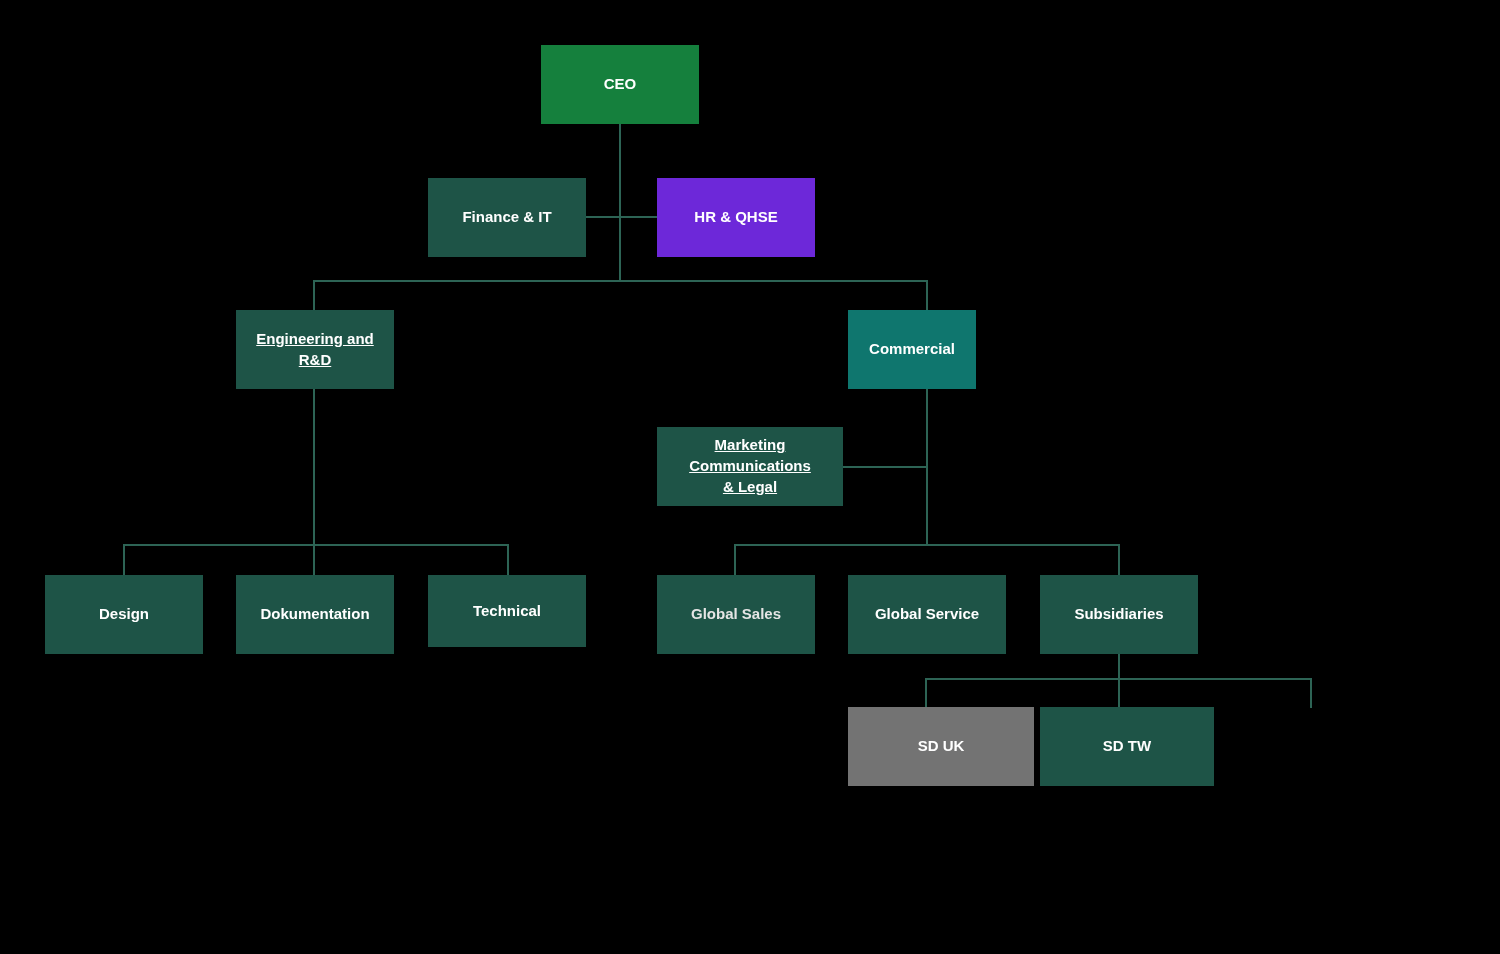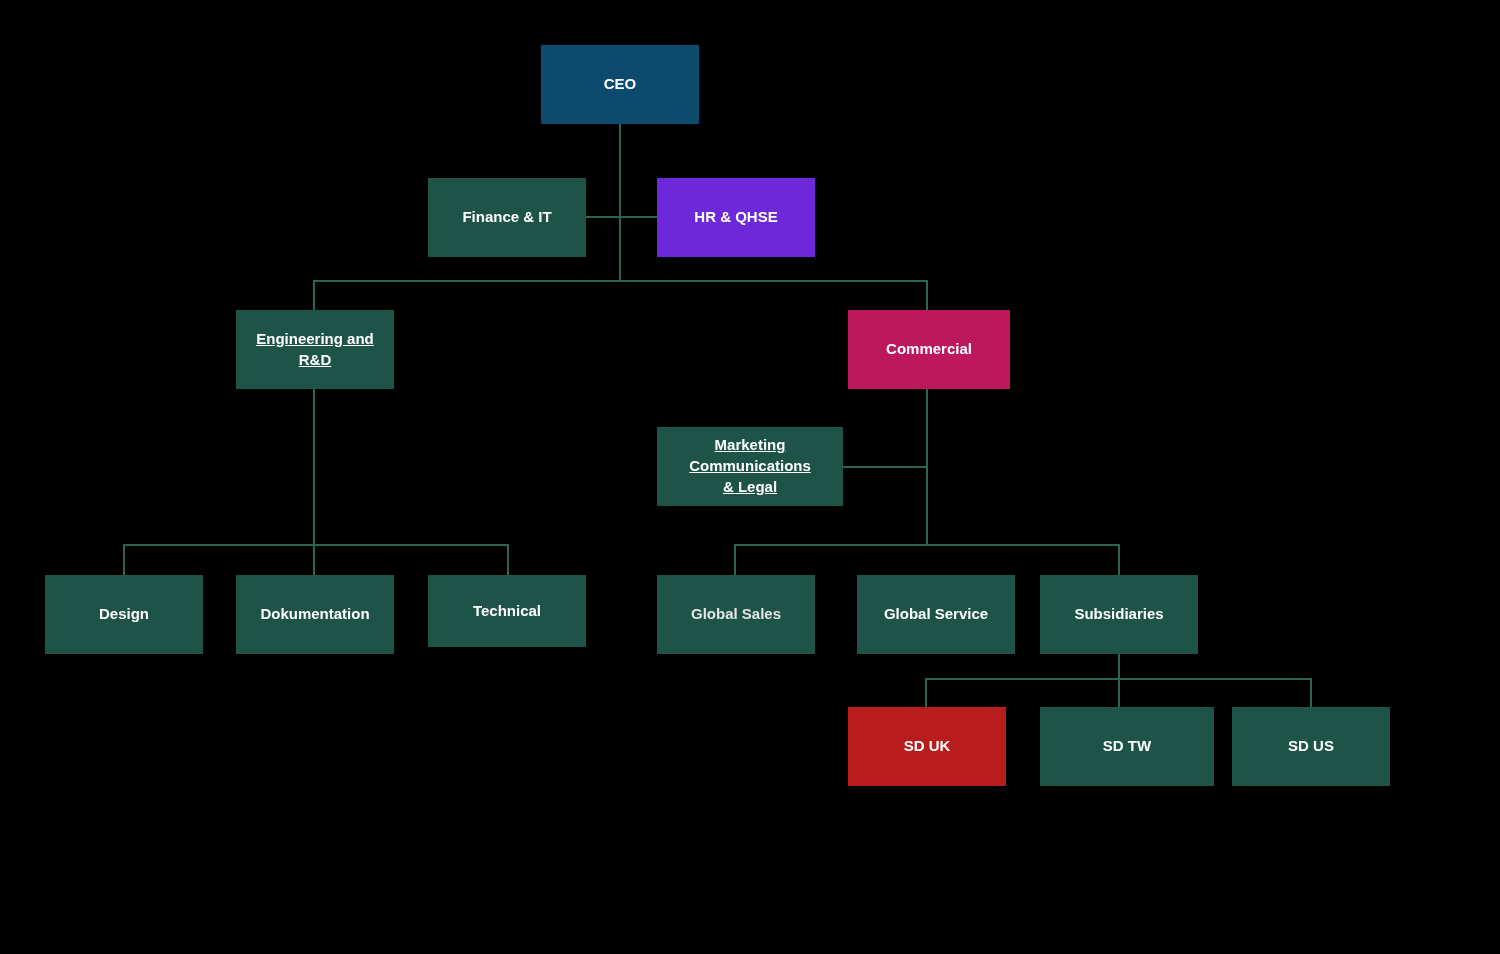--- a/index.html
+++ b/index.html
@@ -78,38 +78,38 @@
       <div style="position: absolute; left: 734px; top: 544px; width: 385px; height: 2px; background: rgb(45, 100, 85);"></div>
       <div style="position: absolute; left: 734px; top: 544px; width: 2px; height: 32px; background: rgb(45, 100, 85);"></div>
       <div style="position: absolute; left: 1118px; top: 544px; width: 2px; height: 32px; background: rgb(45, 100, 85);"></div>
       <div style="position: absolute; left: 1118px; top: 654px; width: 2px; height: 25px; background: rgb(45, 100, 85);"></div>
       <div style="position: absolute; left: 925px; top: 678px; width: 387px; height: 2px; background: rgb(45, 100, 85);"></div>
       <div style="position: absolute; left: 925px; top: 678px; width: 2px; height: 30px; background: rgb(45, 100, 85);"></div>
       <div style="position: absolute; left: 1118px; top: 678px; width: 2px; height: 30px; background: rgb(45, 100, 85);"></div>
       <div style="position: absolute; left: 1310px; top: 678px; width: 2px; height: 30px; background: rgb(45, 100, 85);"></div>
     </div>
 
-  <div class="node" style="left: 541px; top: 45px; width: 158px; height: 79px; background: #0c4a6e; color: rgb(255, 255, 255);">
+  <div class="node" style="left: 541px; top: 45px; width: 158px; height: 79px; background: #15803d; color: rgb(255, 255, 255);">
     <span class="node-label">CEO</span>
   </div>
 
   <div class="node" style="left: 428px; top: 178px; width: 158px; height: 79px; background: rgb(30, 84, 71); color: rgb(255, 255, 255);">
     <span class="node-label">Finance &amp; IT</span>
   </div>
 
   <div class="node" style="left: 657px; top: 178px; width: 158px; height: 79px; background: #6d28d9; color: rgb(255, 255, 255);">
     <span class="node-label">HR &amp; QHSE</span>
   </div>
 
   <div class="node two-line" style="left: 236px; top: 310px; width: 158px; height: 79px; background: rgb(30, 84, 71); color: rgb(255, 255, 255);">
     <span class="node-label">Engineering and
 R&amp;D</span>
   </div>
 
-  <div class="node" style="left: 848px; top: 310px; width: 162px; height: 79px; background: #be185d; color: rgb(255, 255, 255);">
+  <div class="node" style="left: 848px; top: 310px; width: 128px; height: 79px; background: #0f766e; color: rgb(255, 255, 255);">
     <span class="node-label">Commercial</span>
   </div>
 
   <div class="node three-line" style="left: 657px; top: 427px; width: 186px; height: 79px; background: rgb(30, 84, 71); color: rgb(255, 255, 255);">
     <span class="node-label">Marketing
 Communications
 &amp; Legal</span>
   </div>
 
   <div class="node" style="left: 45px; top: 575px; width: 158px; height: 79px; background: rgb(30, 84, 71); color: rgb(255, 255, 255);">
@@ -121,33 +121,30 @@
   </div>
 
   <div class="node" style="left: 428px; top: 575px; width: 158px; height: 72px; background: rgb(30, 84, 71); color: rgb(255, 255, 255);">
     <span class="node-label">Technical</span>
   </div>
 
   <div class="node" style="left: 657px; top: 575px; width: 158px; height: 79px; background: rgb(30, 84, 71); color: #e5e5e5;">
     <span class="node-label">Global Sales</span>
   </div>
 
-  <div class="node" style="left: 848px; top: 575px; width: 158px; height: 79px; background: rgb(30, 84, 71); color: rgb(255, 255, 255); margin-left: 9px;">
+  <div class="node" style="left: 848px; top: 575px; width: 158px; height: 79px; background: rgb(30, 84, 71); color: rgb(255, 255, 255);">
     <span class="node-label">Global Service</span>
   </div>
 
   <div class="node" style="left: 1040px; top: 575px; width: 158px; height: 79px; background: rgb(30, 84, 71); color: rgb(255, 255, 255);">
     <span class="node-label">Subsidiaries</span>
   </div>
 
-  <div class="node" style="left: 848px; top: 707px; width: 158px; height: 79px; background: #b91c1c; color: rgb(255, 255, 255);">
+  <div class="node" style="left: 848px; top: 707px; width: 186px; height: 79px; background: #737373; color: rgb(255, 255, 255);">
     <span class="node-label">SD UK</span>
   </div>
 
   <div class="node" style="left: 1040px; top: 707px; width: 174px; height: 79px; background: rgb(30, 84, 71); color: rgb(255, 255, 255);">
     <span class="node-label">SD TW</span>
   </div>
 
-  <div class="node" style="left: 1232px; top: 707px; width: 158px; height: 79px; background: rgb(30, 84, 71); color: rgb(255, 255, 255);">
-    <span class="node-label">SD US</span>
-  </div>
 
 </div>
 
 </body></html>

